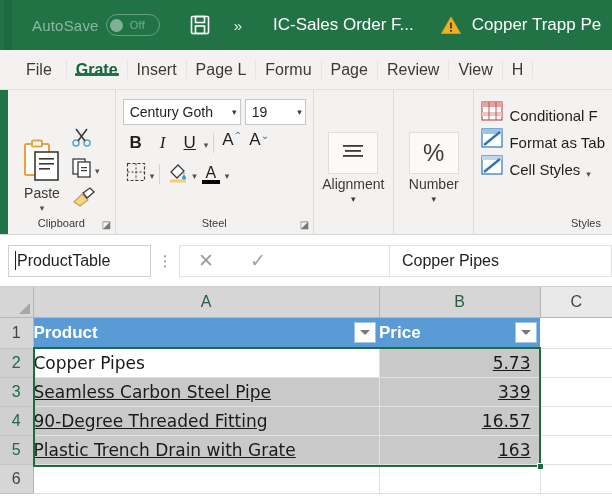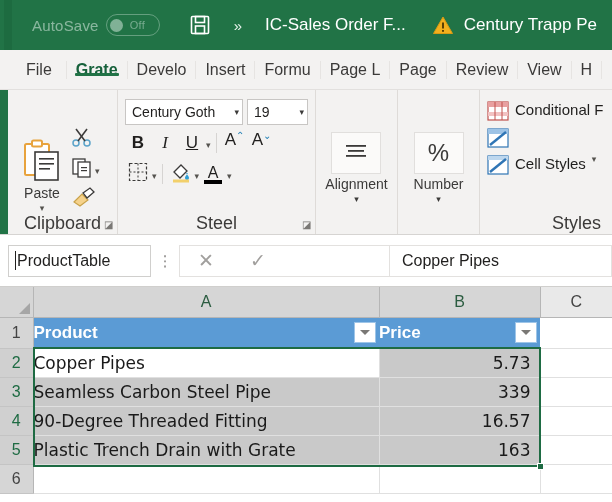--- a/index.html
+++ b/index.html
@@ -59,21 +59,21 @@
     letter-spacing: .3px;
   }
   .save-icon { margin-left: 28px; display:flex; align-items:center; }
   .qat-more {
     margin-left: 22px;
     font-size: 15px;
     color: #e8f3ec;
     letter-spacing: -1px;
   }
   .doc-title {
-    margin-left: 24px;
+    margin-left: 32px;
     font-size: 17px;
     color: #ffffff;
     white-space: nowrap;
   }
   .warn-icon { margin-left: 26px; display:flex; align-items:center; }
   .user-name {
     margin-left: 10px;
     font-size: 17px;
     color: #ffffff;
     white-space: nowrap;
@@ -128,21 +128,21 @@
     position: relative;
     display: flex;
     flex-direction: column;
     padding: 6px 7px 0 7px;
     border-right: 1px solid #dedbd8;
   }
   .group-body { flex: 1; display: flex; }
   .group-label {
     height: 22px;
     display: flex; align-items: center; justify-content: center;
-    font-size: 18px;
+    font-size: 11px;
     color: #3b3a39;
     position: relative;
   }
   .launcher {
     position: absolute;
     right: 2px; bottom: 4px;
     width: 11px; height: 11px;
     color: #7a7875;
     font-size: 10px;
     line-height: 11px;
@@ -203,21 +203,21 @@
     margin: 6px auto 2px auto;
   }
   .collapsed-name {
     font-size: 14px; color: #3b3a39; text-align: center;
   }
   .collapsed-caret { font-size: 9px; color: #3b3a39; text-align: center; margin-top: 2px; }
 
   
   .styles-body { display: flex; flex-direction: column; gap: 4px; padding-top: 5px; }
   .style-item {
-    display: flex; align-items: flex-start; gap: 6px;
+    display: flex; align-items: flex-end; gap: 6px;
     font-size: 15px; color: #201f1e;
     white-space: nowrap;
   }
 
   
   .formulabar {
     height: 52px;
     background: #ffffff;
     display: flex;
     align-items: center;
@@ -340,21 +340,21 @@
     border-bottom: 1px solid #e0e0e0;
     font-size: 17px;
     color: #1a1a1a;
     padding: 0 6px;
     vertical-align: middle;
     white-space: nowrap;
     overflow: hidden;
     font-family: "DejaVu Sans", sans-serif;
   }
   .cell.num { text-align: right; padding-right: 9px; }
-  .cell.selected { background: #c9c9c9; }
+  .cell.selected { background: #c9c9c9; text-decoration: underline; }
   .cell.active { background: #ffffff; }
 
   
   .thdr {
     height: 30px;
     background: #5b9bd5;
     color: #ffffff;
     font-weight: bold;
     font-size: 17px;
     padding: 0 0 0 8px;
@@ -417,31 +417,30 @@
   <span class="doc-title">IC-Sales Order F...</span>
 
   <span class="warn-icon">
     <svg width="22" height="20" viewBox="0 0 22 20">
       <path d="M11 2 L20.5 18.5 L1.5 18.5 Z" fill="#f2b01e" stroke="#d99a12" stroke-width="1"></path>
       <rect x="10.1" y="7.5" width="1.8" height="6" fill="#4a3500"></rect>
       <rect x="10.1" y="15" width="1.8" height="1.8" fill="#4a3500"></rect>
     </svg>
   </span>
 
-  <span class="user-name">Century Trapp Pe</span>
+  <span class="user-name">Copper Trapp Pe</span>
 </div>
 
 <div class="tabbar">
   <div class="tab-leftedge"></div>
   <div class="tab file">File</div>
   <div class="tab active">Grate</div>
-  <div class="tab">Develo</div>
   <div class="tab">Insert</div>
+  <div class="tab">Page L</div>
   <div class="tab">Formu</div>
-  <div class="tab">Page L</div>
   <div class="tab">Page</div>
   <div class="tab">Review</div>
   <div class="tab">View</div>
   <div class="tab">H</div>
 </div>
 
 <div class="ribbon">
   <div class="rb-leftedge"></div>
 
   <div class="group" style="width:110px;">
@@ -595,20 +594,21 @@
         <span>Conditional F</span>
       </div>
       <div class="style-item">
         <span>
           <svg width="22" height="20" viewBox="0 0 22 20">
             <rect x="1" y="1" width="20" height="18" fill="#ffffff" stroke="#2f75b5" stroke-width="1.2"></rect>
             <rect x="1" y="1" width="20" height="5" fill="#9dc3e6"></rect>
             <line x1="3" y1="17" x2="19" y2="4" stroke="#2f75b5" stroke-width="2.4"></line>
           </svg>
         </span>
+        <span>Format as Tab</span>
       </div>
       <div class="style-item">
         <span>
           <svg width="22" height="20" viewBox="0 0 22 20">
             <rect x="1" y="1" width="20" height="18" fill="#ffffff" stroke="#2f75b5" stroke-width="1.2"></rect>
             <rect x="1" y="1" width="20" height="4" fill="#bdd7ee"></rect>
             <line x1="3" y1="17" x2="19" y2="4" stroke="#2f75b5" stroke-width="2.4"></line>
           </svg>
         </span>
         <span>Cell Styles</span>

